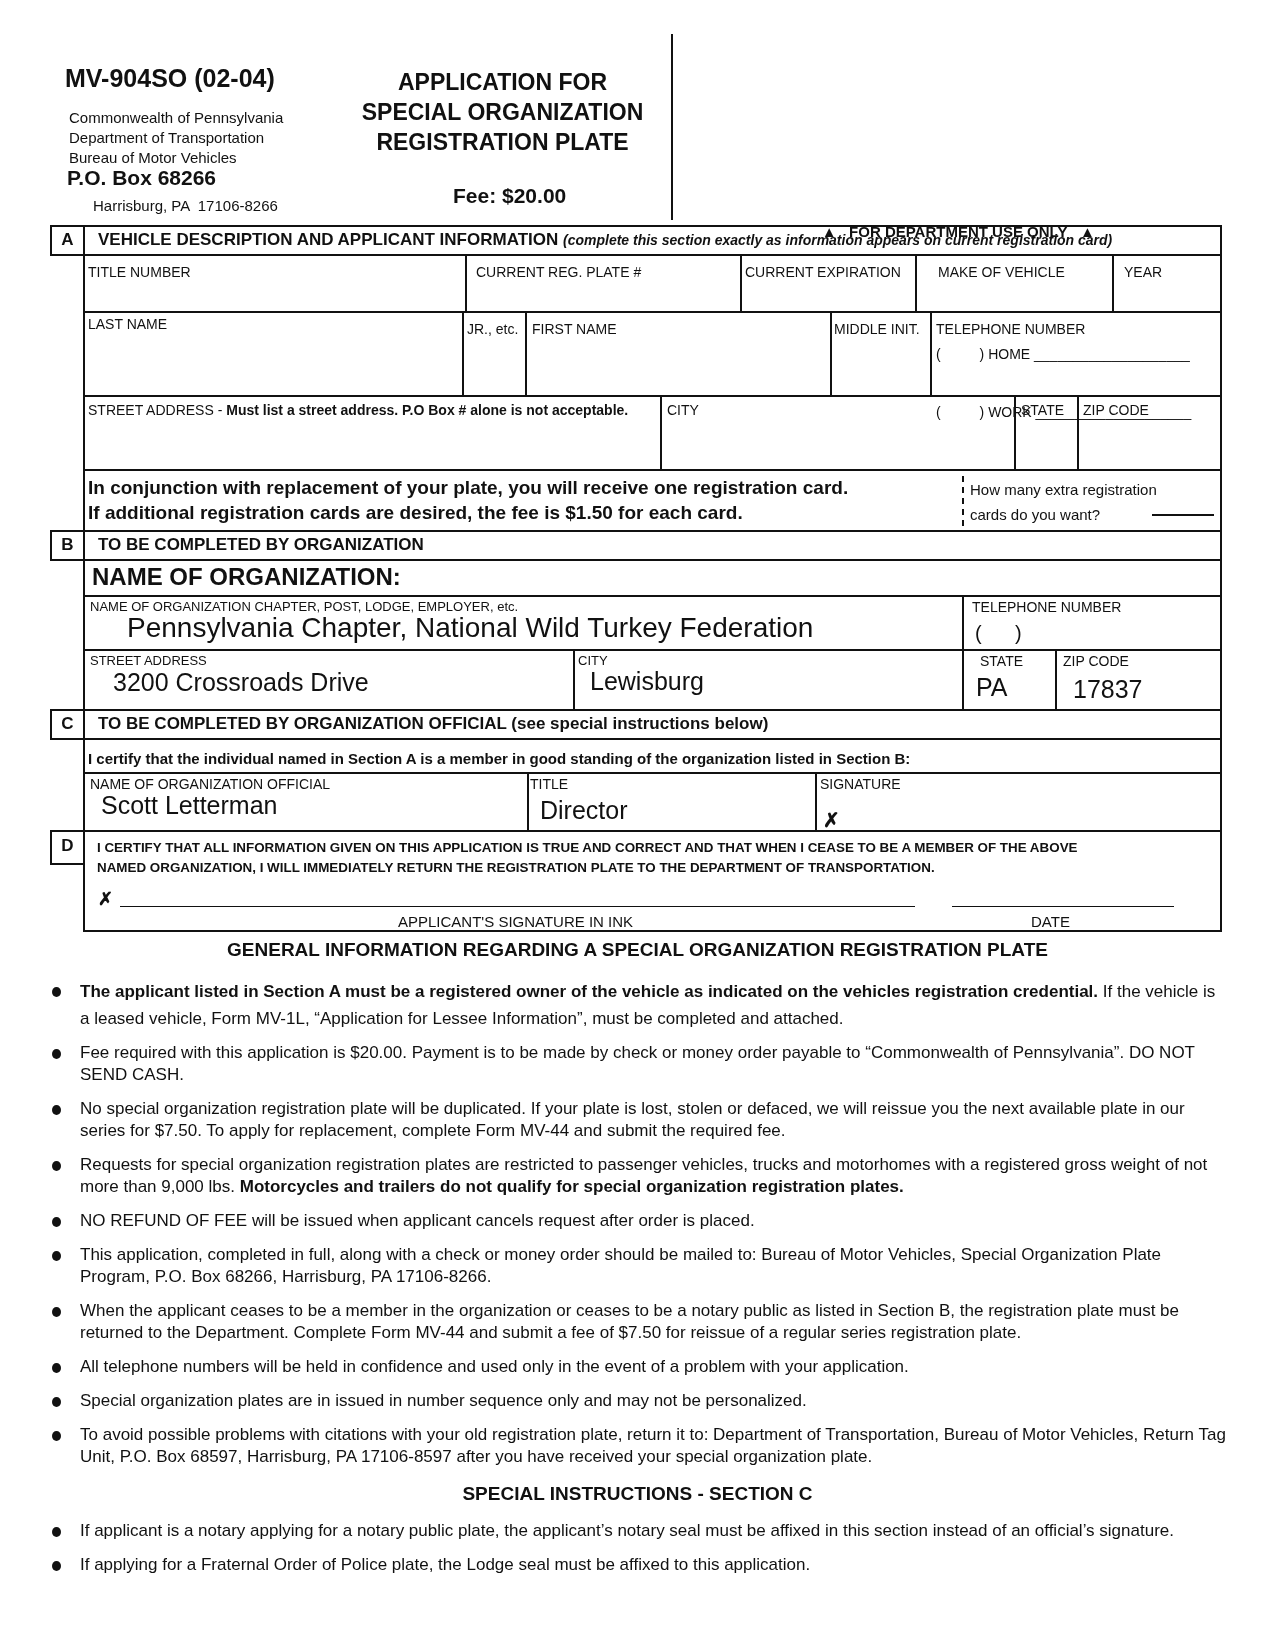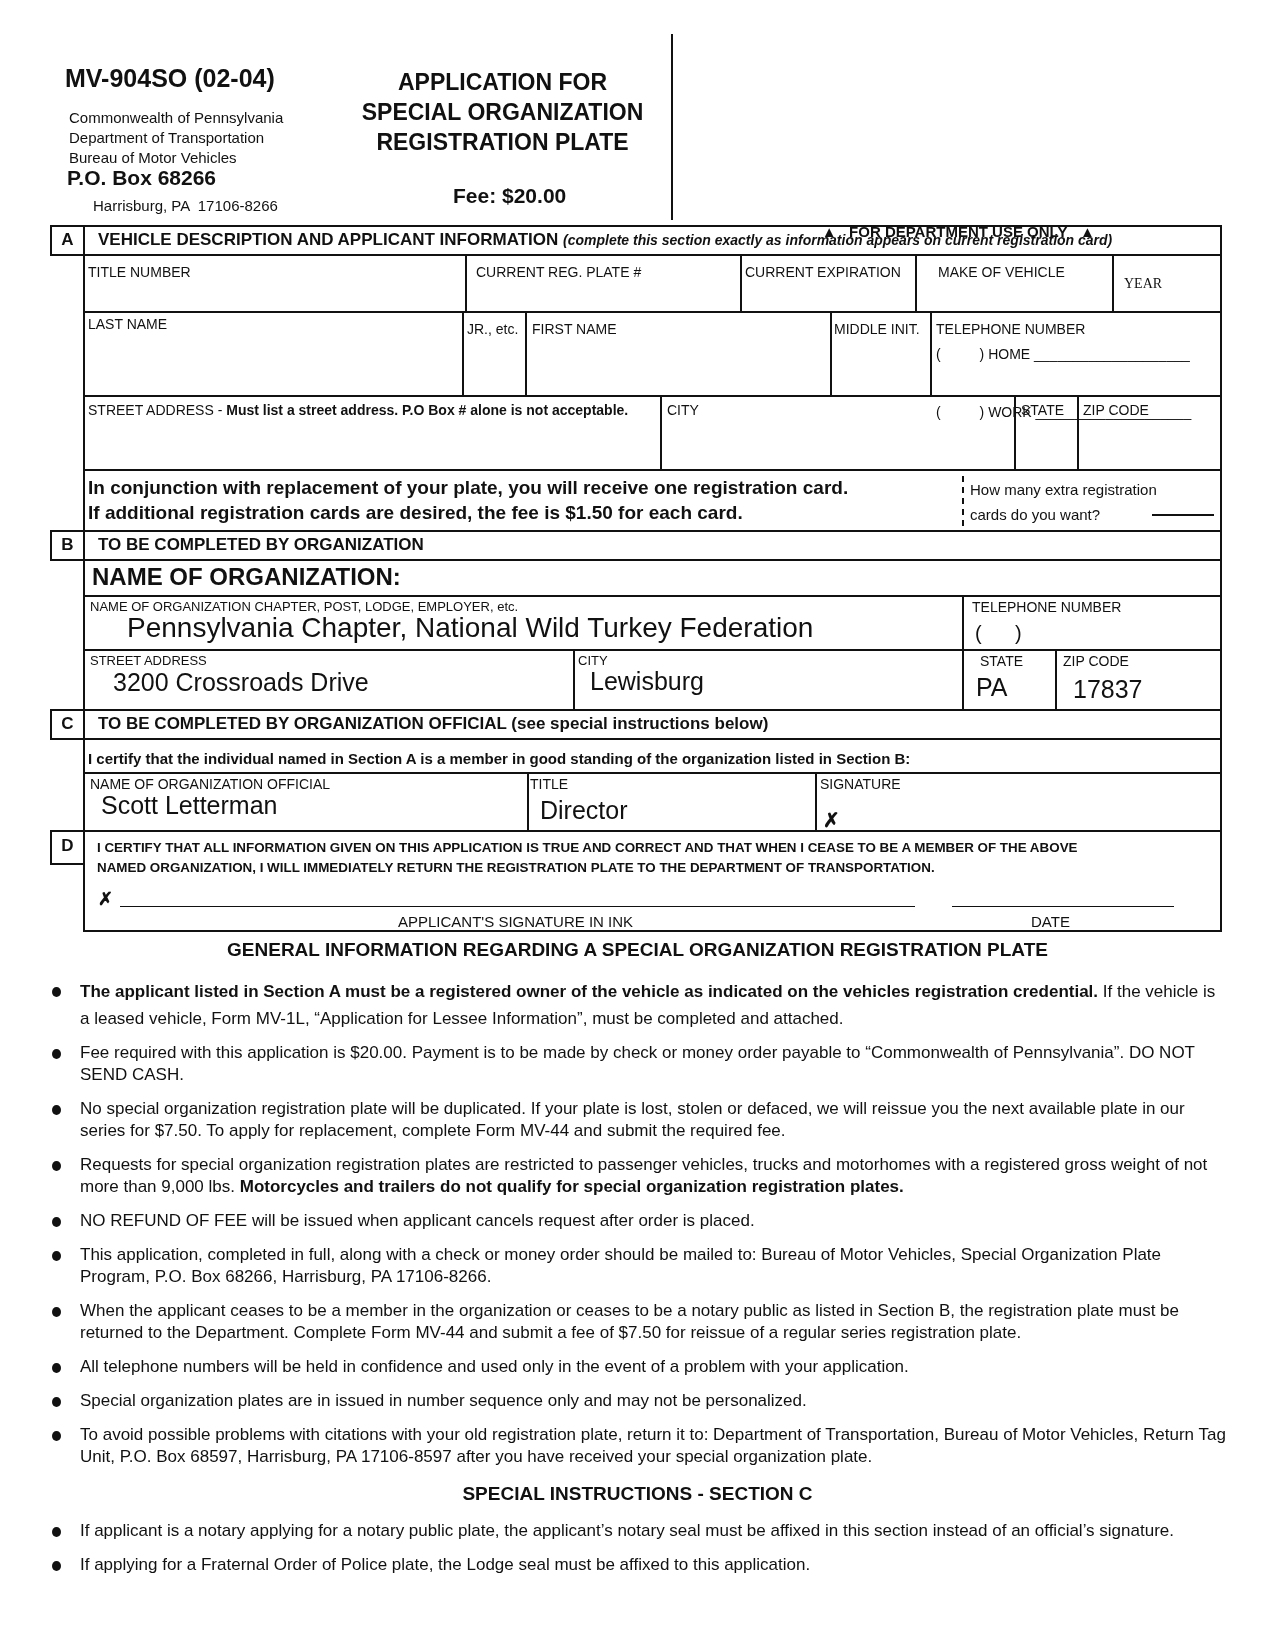--- a/index.html
+++ b/index.html
@@ -52,21 +52,21 @@
 
   <div class="abs bl br bb" style="left:83px;top:256px;width:1139px;height:57px;"></div>
   <div class="abs bl" style="left:465px;top:256px;height:57px;"></div>
   <div class="abs bl" style="left:740px;top:256px;height:57px;"></div>
   <div class="abs bl" style="left:915px;top:256px;height:57px;"></div>
   <div class="abs bl" style="left:1112px;top:256px;height:57px;"></div>
   <div class="lbl" style="left:88px;top:264px;">TITLE NUMBER</div>
   <div class="lbl" style="left:476px;top:264px;">CURRENT REG. PLATE #</div>
   <div class="lbl" style="left:745px;top:264px;">CURRENT EXPIRATION</div>
   <div class="lbl" style="left:938px;top:264px;">MAKE OF VEHICLE</div>
-  <div class="lbl" style="left:1124px;top:276px;font-family:Liberation Serif, serif;">YEAR</div>
+  <div class="lbl" style="left:1124px;top:264px;">YEAR</div>
 
   <div class="abs bl br bb" style="left:83px;top:313px;width:1139px;height:84px;"></div>
   <div class="abs bl" style="left:462px;top:313px;height:84px;"></div>
   <div class="abs bl" style="left:525px;top:313px;height:84px;"></div>
   <div class="abs bl" style="left:830px;top:313px;height:84px;"></div>
   <div class="abs bl" style="left:930px;top:313px;height:84px;"></div>
   <div class="lbl" style="left:88px;top:316px;">LAST NAME</div>
   <div class="lbl" style="left:467px;top:321px;">JR., etc.</div>
   <div class="lbl" style="left:532px;top:321px;">FIRST NAME</div>
   <div class="lbl" style="left:834px;top:321px;">MIDDLE INIT.</div>

